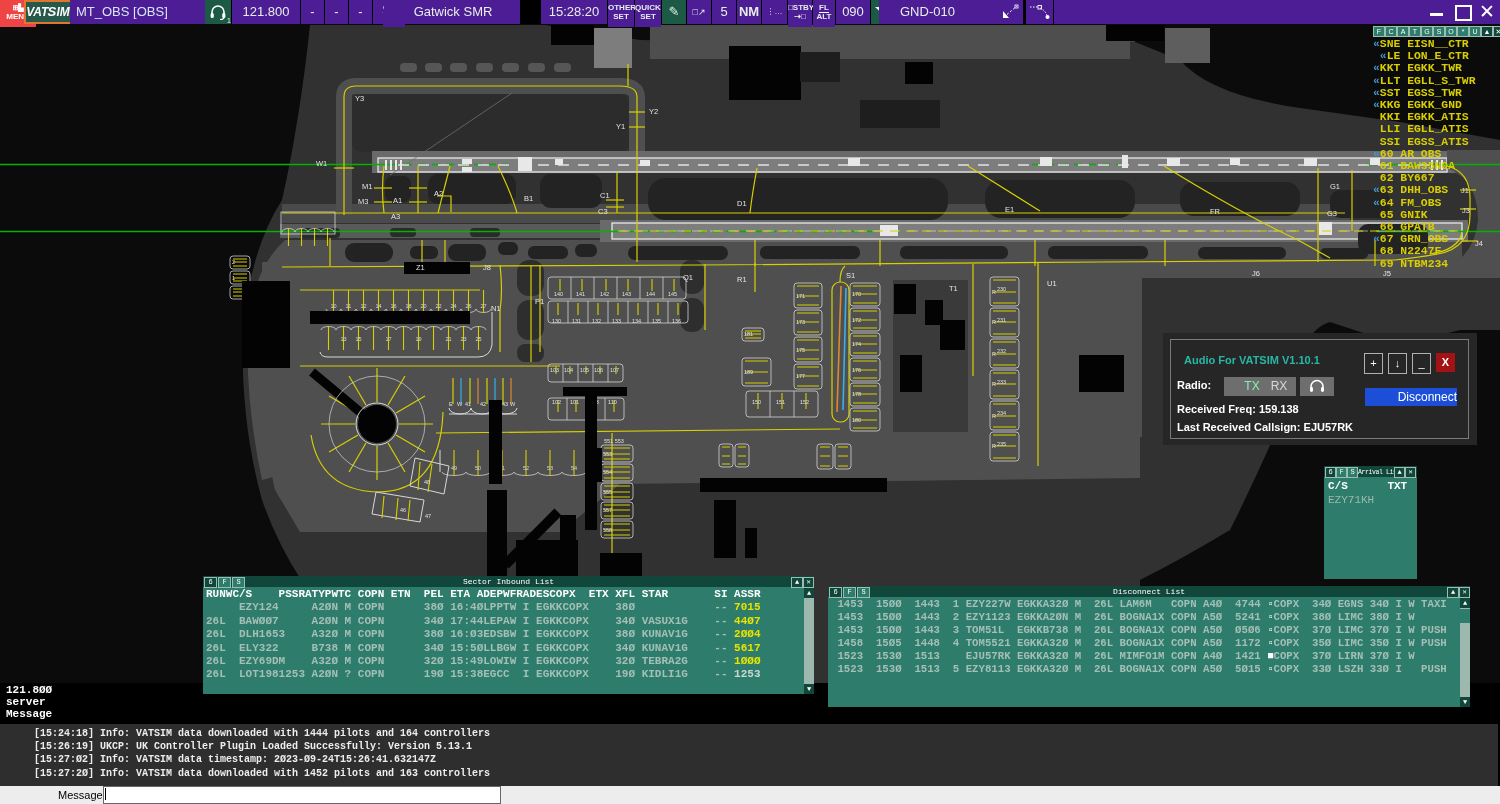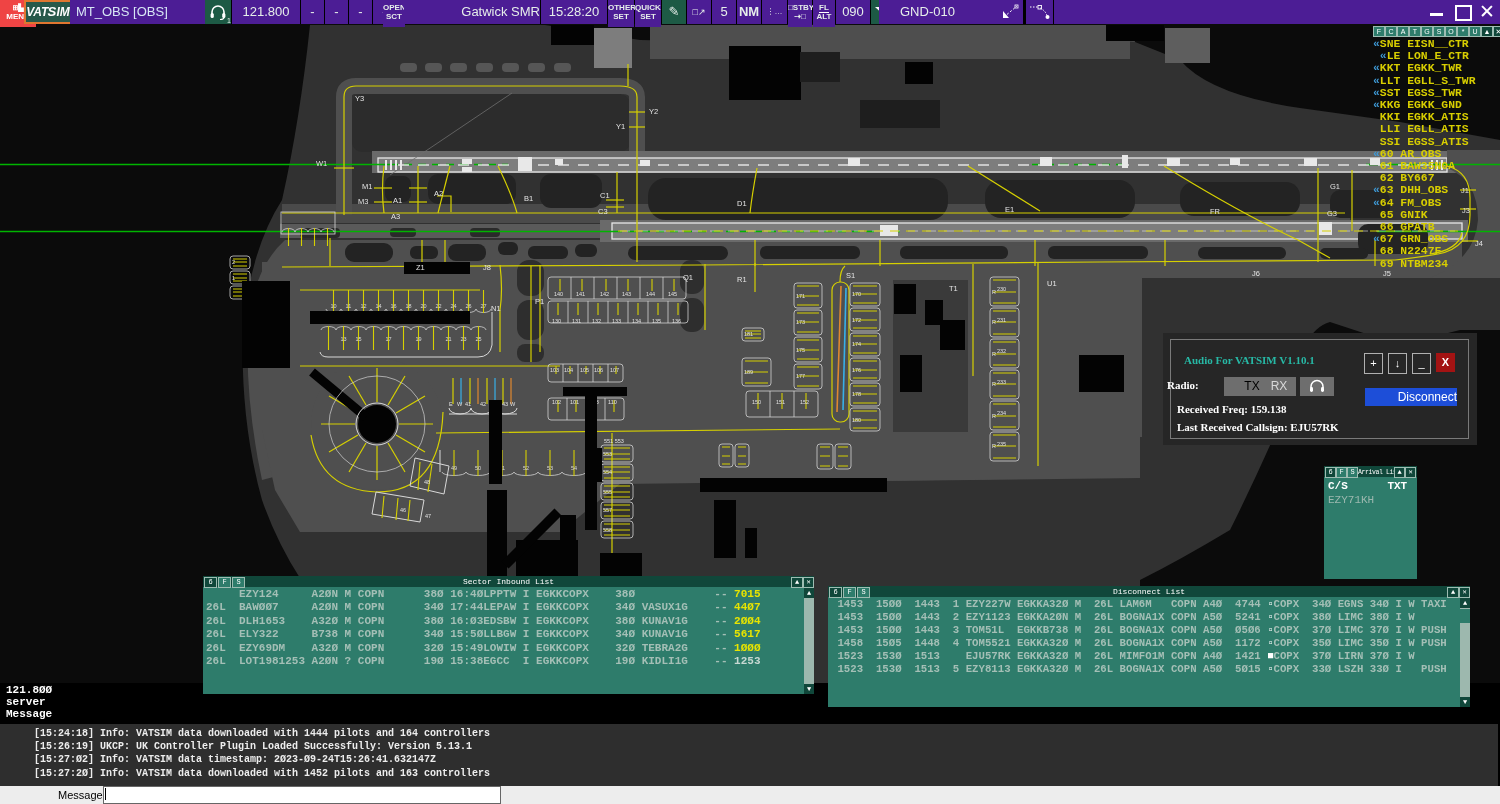--- a/index.html
+++ b/index.html
@@ -1,17 +1,17 @@
 <!DOCTYPE html>
 <html><head><meta charset="utf-8">
 <style>
 html,body{margin:0;padding:0;width:1500px;height:804px;background:#0b0b0b;overflow:hidden}
 body{font-family:"Liberation Sans",sans-serif}
 .abs{position:absolute}
-.mono{font-family:Liberation Serif, serif}
+.mono{font-family:Liberation Sans, sans-serif}
 pre{margin:0;font-family:"Liberation Mono",monospace}
 
 #tb{position:absolute;left:0;top:0;width:1500px;height:24px;background:#000}
 .tc{position:absolute;top:0;height:24px;background:#4c1d95;color:#e6eeea;font-size:13px;line-height:24px;text-align:center;white-space:nowrap}
 .tsm{font-size:8px;font-weight:bold;line-height:9px;padding-top:3px}
 
 .lst{position:absolute;background:#2e7c6b;font-family:"Liberation Mono",monospace}
 .lhead{position:absolute;left:0;top:0;right:0;height:11px;background:#10473a;color:#fff;font-size:8px;text-align:center;line-height:11px}
 .tab{position:absolute;top:1px;width:13px;height:9px;background:#2e7c6b;border:1px solid #9dbcb2;color:#fff;font-size:7px;line-height:9px;text-align:center}
 .sph,.dph{font-size:11px;line-height:13.4px;color:#fff;font-weight:bold}
@@ -623,21 +623,21 @@
         <rect x="1.6" y="9" width="3.2" height="5" rx="1.5" fill="#fff"></rect>
         <rect x="13.2" y="9" width="3.2" height="5" rx="1.5" fill="#fff"></rect>
         <path d="M15,13 q0,2.5 -4,2.5" fill="none" stroke="#fff" stroke-width="1.2"></path>
       </svg><span style="position:absolute;font-size:7px;margin-top:9px">1</span></div>
  <div class="tc" style="left:232px;width:68px">121.800</div>
  <div class="tc" style="left:301px;width:23px">-</div>
  <div class="tc" style="left:325px;width:23px">-</div>
  <div class="tc" style="left:349px;width:23px">-</div>
  <div class="tc" style="left:373px;width:23px">-</div>
  <div class="tc tsm" style="left:383px;width:22px">OPEN<br>SCT</div>
- <div class="tc" style="left:404px;width:134px;text-align:right;padding-left:2px">Gatwick SMR</div>
+ <div class="tc" style="left:384px;width:134px;text-align:center;padding-left:2px">Gatwick SMR</div>
  <div class="tc" style="left:541px;width:66px">15:28:20</div>
  <div class="tc tsm" style="left:608px;width:26px">OTHER<br>SET</div>
  <div class="tc tsm" style="left:635px;width:26px">QUICK<br>SET</div>
  <div class="tc" style="left:662px;width:24px;background:#1d5a45">✎</div>
  <div class="tc" style="left:687px;width:24px;font-size:9px">□↗</div>
  <div class="tc" style="left:712px;width:24px">5</div>
  <div class="tc" style="left:737px;width:24px;font-weight:bold">NM</div>
  <div class="tc" style="left:762px;width:25px;font-size:8px">⋮…</div>
  <div class="tc tsm" style="left:788px;width:24px">□STBY<br>⇢□</div>
  <div class="tc tsm" style="left:813px;width:22px"><span style="border-bottom:1px solid #fff">FL</span><br>ALT</div>
@@ -699,22 +699,22 @@
  69 NTBM234</pre>
 </div>
 
 <div id="audio" class="abs" style="left:1163px;top:333px;width:314px;height:112px;background:#262626">
  <div class="abs" style="left:7px;top:6px;width:297px;height:98px;border:1px solid #7a7a7a"></div>
  <div class="abs mono" style="left:21px;top:21px;font-size:11px;font-weight:bold;color:#27b8a5">Audio For VATSIM V1.10.1</div>
  <div class="abs" style="left:201px;top:20px;width:17px;height:19px;border:1px solid #b0b0b0;color:#fff;text-align:center;font-size:11px;line-height:19px">+</div>
  <div class="abs" style="left:225px;top:20px;width:17px;height:19px;border:1px solid #b0b0b0;color:#fff;text-align:center;font-size:11px;line-height:19px">↓</div>
  <div class="abs" style="left:249px;top:20px;width:17px;height:19px;border:1px solid #b0b0b0;color:#fff;text-align:center;font-size:11px;line-height:19px">_</div>
  <div class="abs" style="left:273px;top:20px;width:19px;height:19px;background:#a31313;color:#fff;text-align:center;font-size:11px;font-weight:bold;line-height:19px">X</div>
- <div class="abs mono" style="left:4px;top:46px;font-size:11px;font-weight:bold;color:#fff">Radio:</div>
- <div class="abs" style="left:61px;top:44px;width:56px;height:19px;background:#6e6e6e;color:#000000;text-align:center;font-size:12px;line-height:19px">TX</div>
+ <div class="abs mono" style="left:14px;top:46px;font-size:11px;font-weight:bold;color:#fff">Radio:</div>
+ <div class="abs" style="left:61px;top:44px;width:56px;height:19px;background:#6e6e6e;color:#86efac;text-align:center;font-size:12px;line-height:19px">TX</div>
  <div class="abs" style="left:99px;top:44px;width:34px;height:19px;background:#6e6e6e;color:#d8d8d8;text-align:center;font-size:12px;line-height:19px">RX</div>
  <div class="abs" style="left:137px;top:44px;width:34px;height:19px;background:#6e6e6e"><svg width="16" height="15" viewBox="0 0 16 15" style="margin:2px 0 0 9px">
         <path d="M2,9 v-1.5 a6,6 0 0 1 12,0 V9" fill="none" stroke="#fff" stroke-width="1.5"></path>
         <rect x="1" y="8" width="3" height="5" rx="1.4" fill="#fff"></rect>
         <rect x="12" y="8" width="3" height="5" rx="1.4" fill="#fff"></rect>
       </svg></div>
  <div class="abs" style="left:202px;top:55px;width:92px;height:18px;background:#1d4ed8;color:#fff;text-align:right;font-size:12px;line-height:18px">Disconnect</div>
  <div class="abs mono" style="left:14px;top:70px;font-size:11px;font-weight:bold;color:#fff">Received Freq: 159.138</div>
  <div class="abs mono" style="left:14px;top:88px;font-size:11px;font-weight:bold;color:#fff">Last Received Callsign: EJU57RK</div>
 </div>
@@ -729,20 +729,21 @@
       <div class="tab" style="left:81px;width:9px;background:#10473a">✕</div>
     </div>
  <pre style="position:absolute;left:4px;top:14px;font-size:11px;line-height:13px;color:#fff;font-weight:bold">C/S      TXT</pre>
  <pre style="position:absolute;left:4px;top:28px;font-size:11px;line-height:13px;color:#9cb8af">EZY71KH</pre>
 </div>
 
 <div id="sect" class="abs lst" style="z-index:6;left:203px;top:576px;width:611px;height:118px">
  <div class="lhead"><div class="tab" style="left:1px;width:11px;background:#10473a">6</div><div class="tab" style="left:15px;width:11px">F</div><div class="tab" style="left:29px;width:11px">S</div><span>Sector Inbound List</span>
  <div class="tab" style="left:588px;width:10px;background:#10473a">▲</div><div class="tab" style="left:600px;width:9px;background:#10473a">✕</div></div>
  <div style="position:absolute;left:3px;top:12px">
+      <pre class="sph">RUNWC/S    PSSRATYPWTC COPN ETN  PEL ETA ADEPWFRADESCOPX  ETX XFL STAR       SI ASSR</pre>
       <pre class="spr">     EZY124     A2ØN M COPN      38Ø 16:4ØLPPTW I EGKKCOPX    38Ø            -- <span class="y">7015</span>
 26L  BAWØØ7     A2ØN M COPN      34Ø 17:44LEPAW I EGKKCOPX    34Ø VASUX1G    -- <span class="y">44Ø7</span>
 26L  DLH1653    A32Ø M COPN      38Ø 16:Ø3EDSBW I EGKKCOPX    38Ø KUNAV1G    -- <span class="y">2ØØ4</span>
 26L  ELY322     B738 M COPN      34Ø 15:5ØLLBGW I EGKKCOPX    34Ø KUNAV1G    -- <span class="y">5617</span>
 26L  EZY69DM    A32Ø M COPN      32Ø 15:49LOWIW I EGKKCOPX    32Ø TEBRA2G    -- <span class="y">1ØØØ</span>
 26L  LOT1981253 A2ØN ? COPN      19Ø 15:38EGCC  I EGKKCOPX    19Ø KIDLI1G    -- <span class="g">1253</span></pre>
     </div>
  <div class="abs" style="left:601px;top:12px;width:10px;height:106px;background:#9db8ae">
   <div style="width:10px;height:10px;background:#10473a;color:#fff;font-size:7px;text-align:center;line-height:10px">▲</div>
   <div style="position:absolute;bottom:0;width:10px;height:10px;background:#10473a;color:#fff;font-size:7px;text-align:center;line-height:10px">▼</div>

